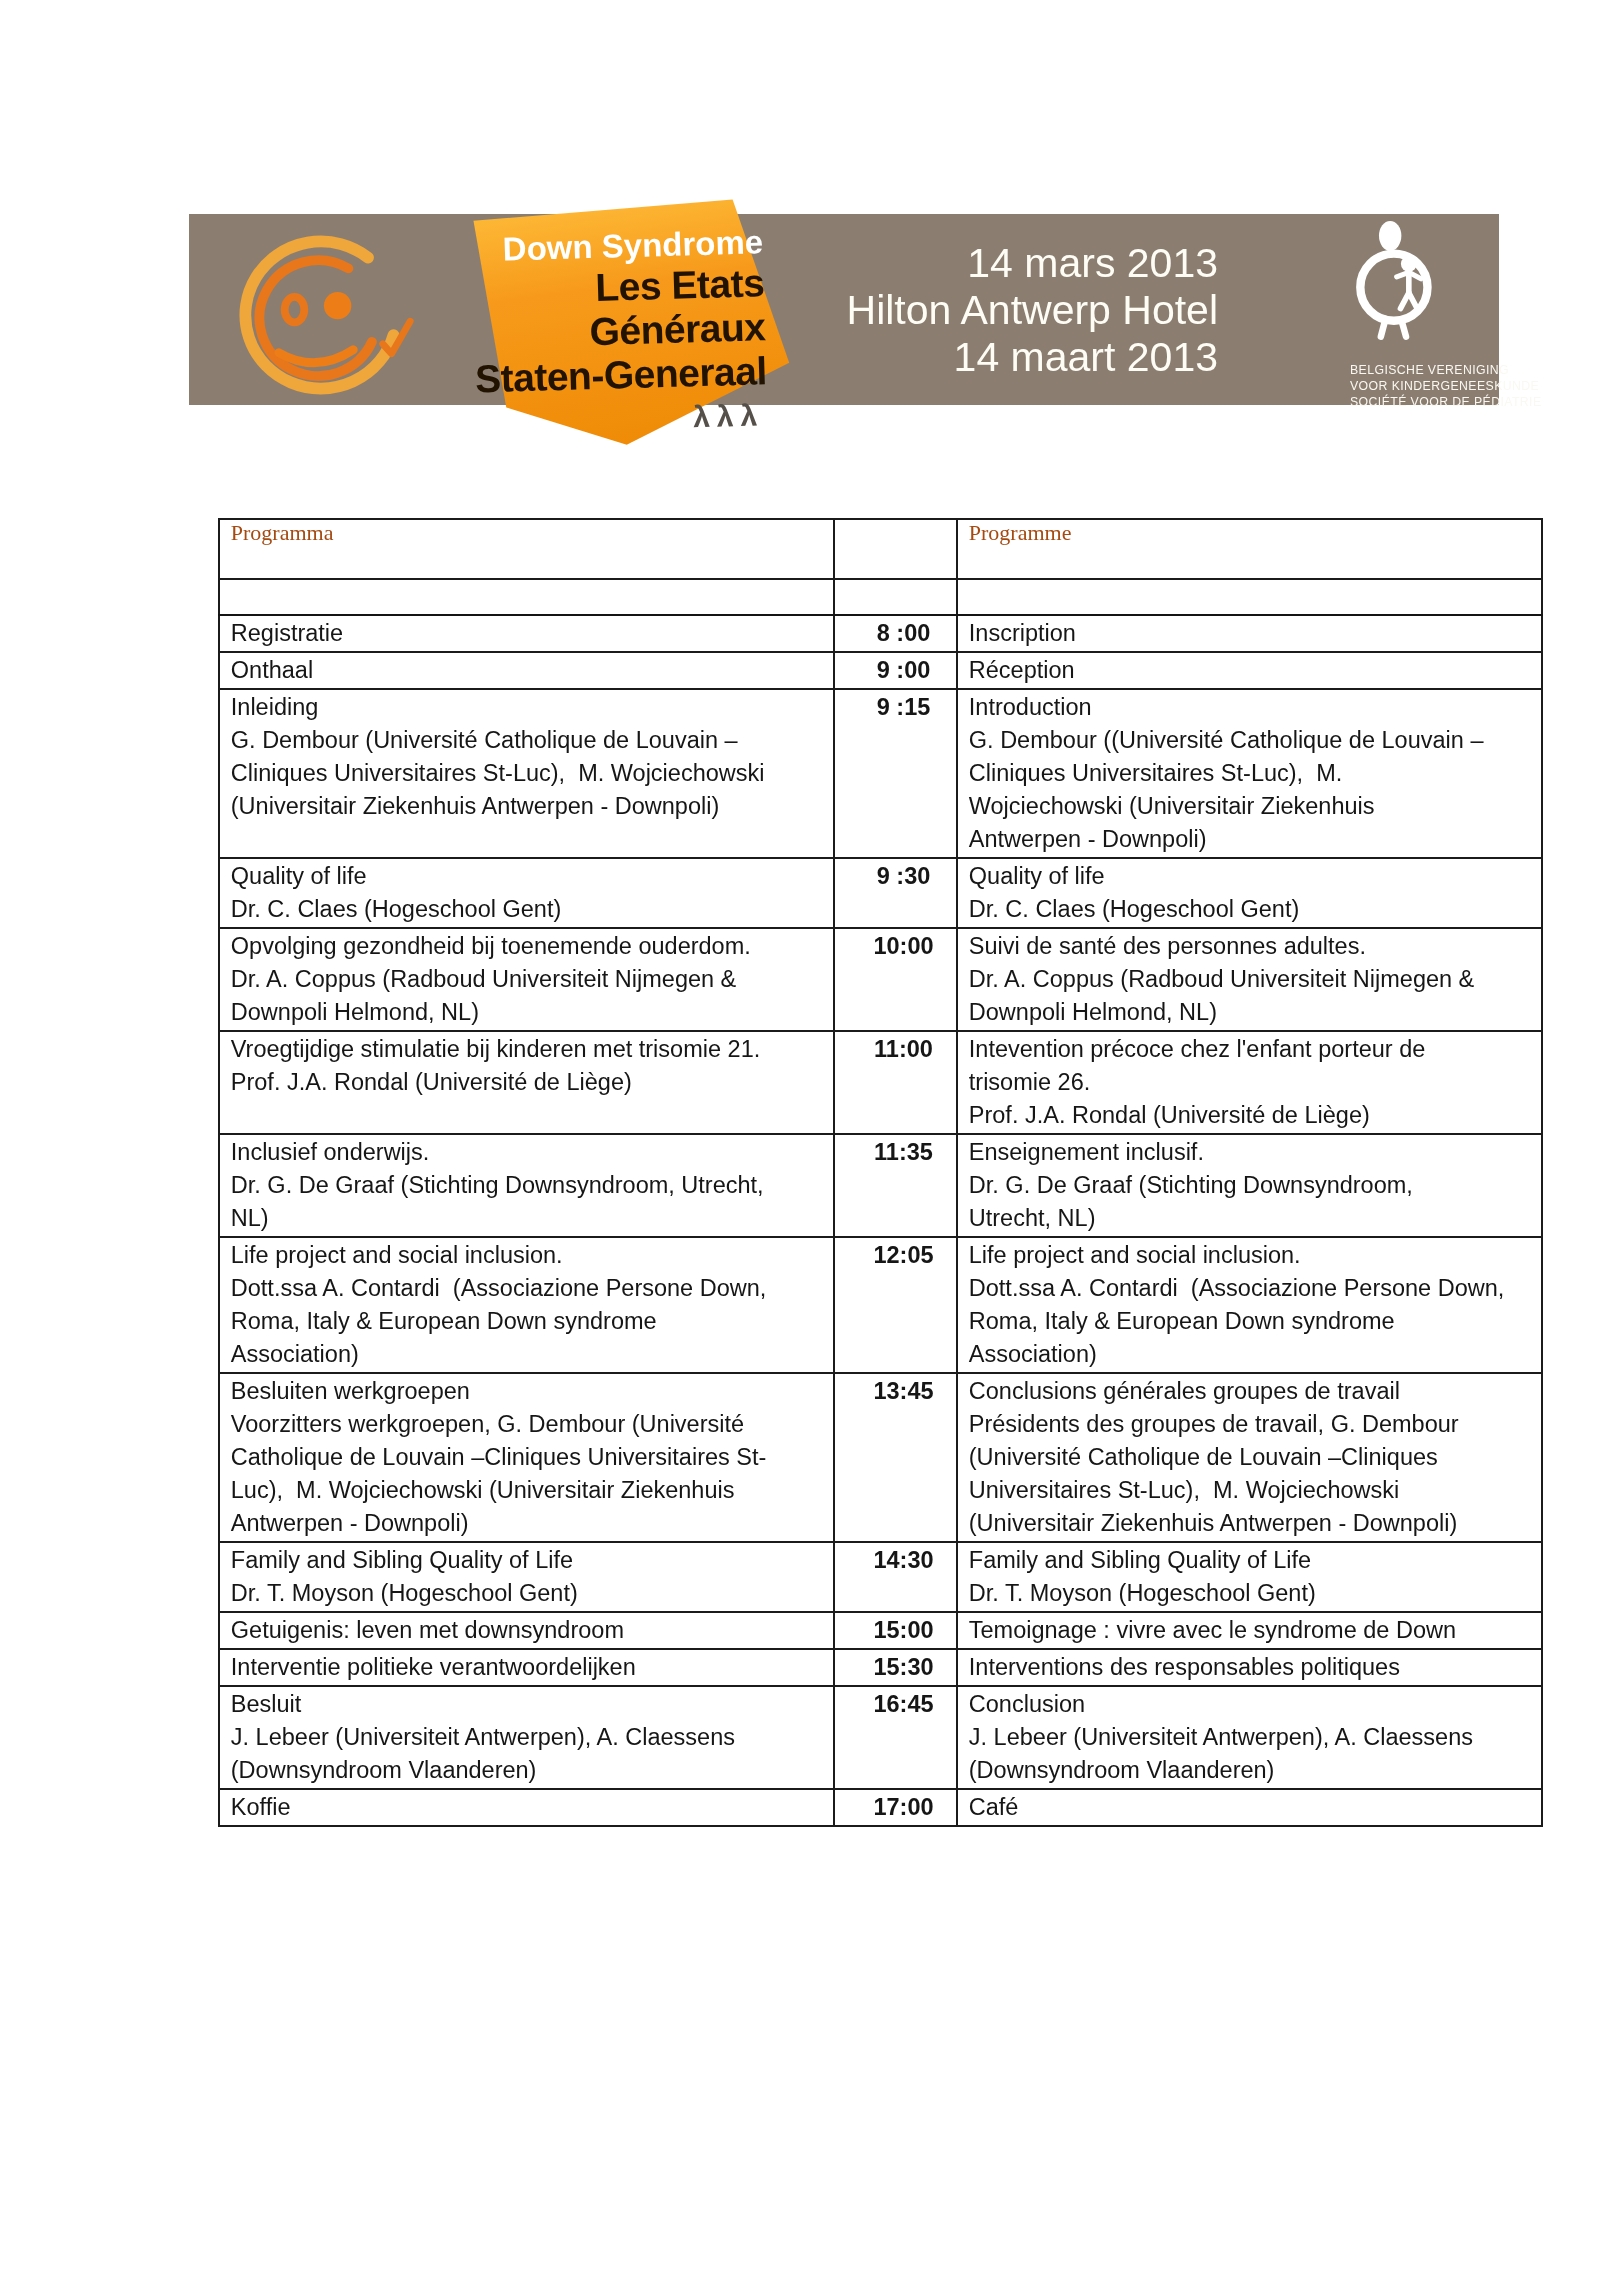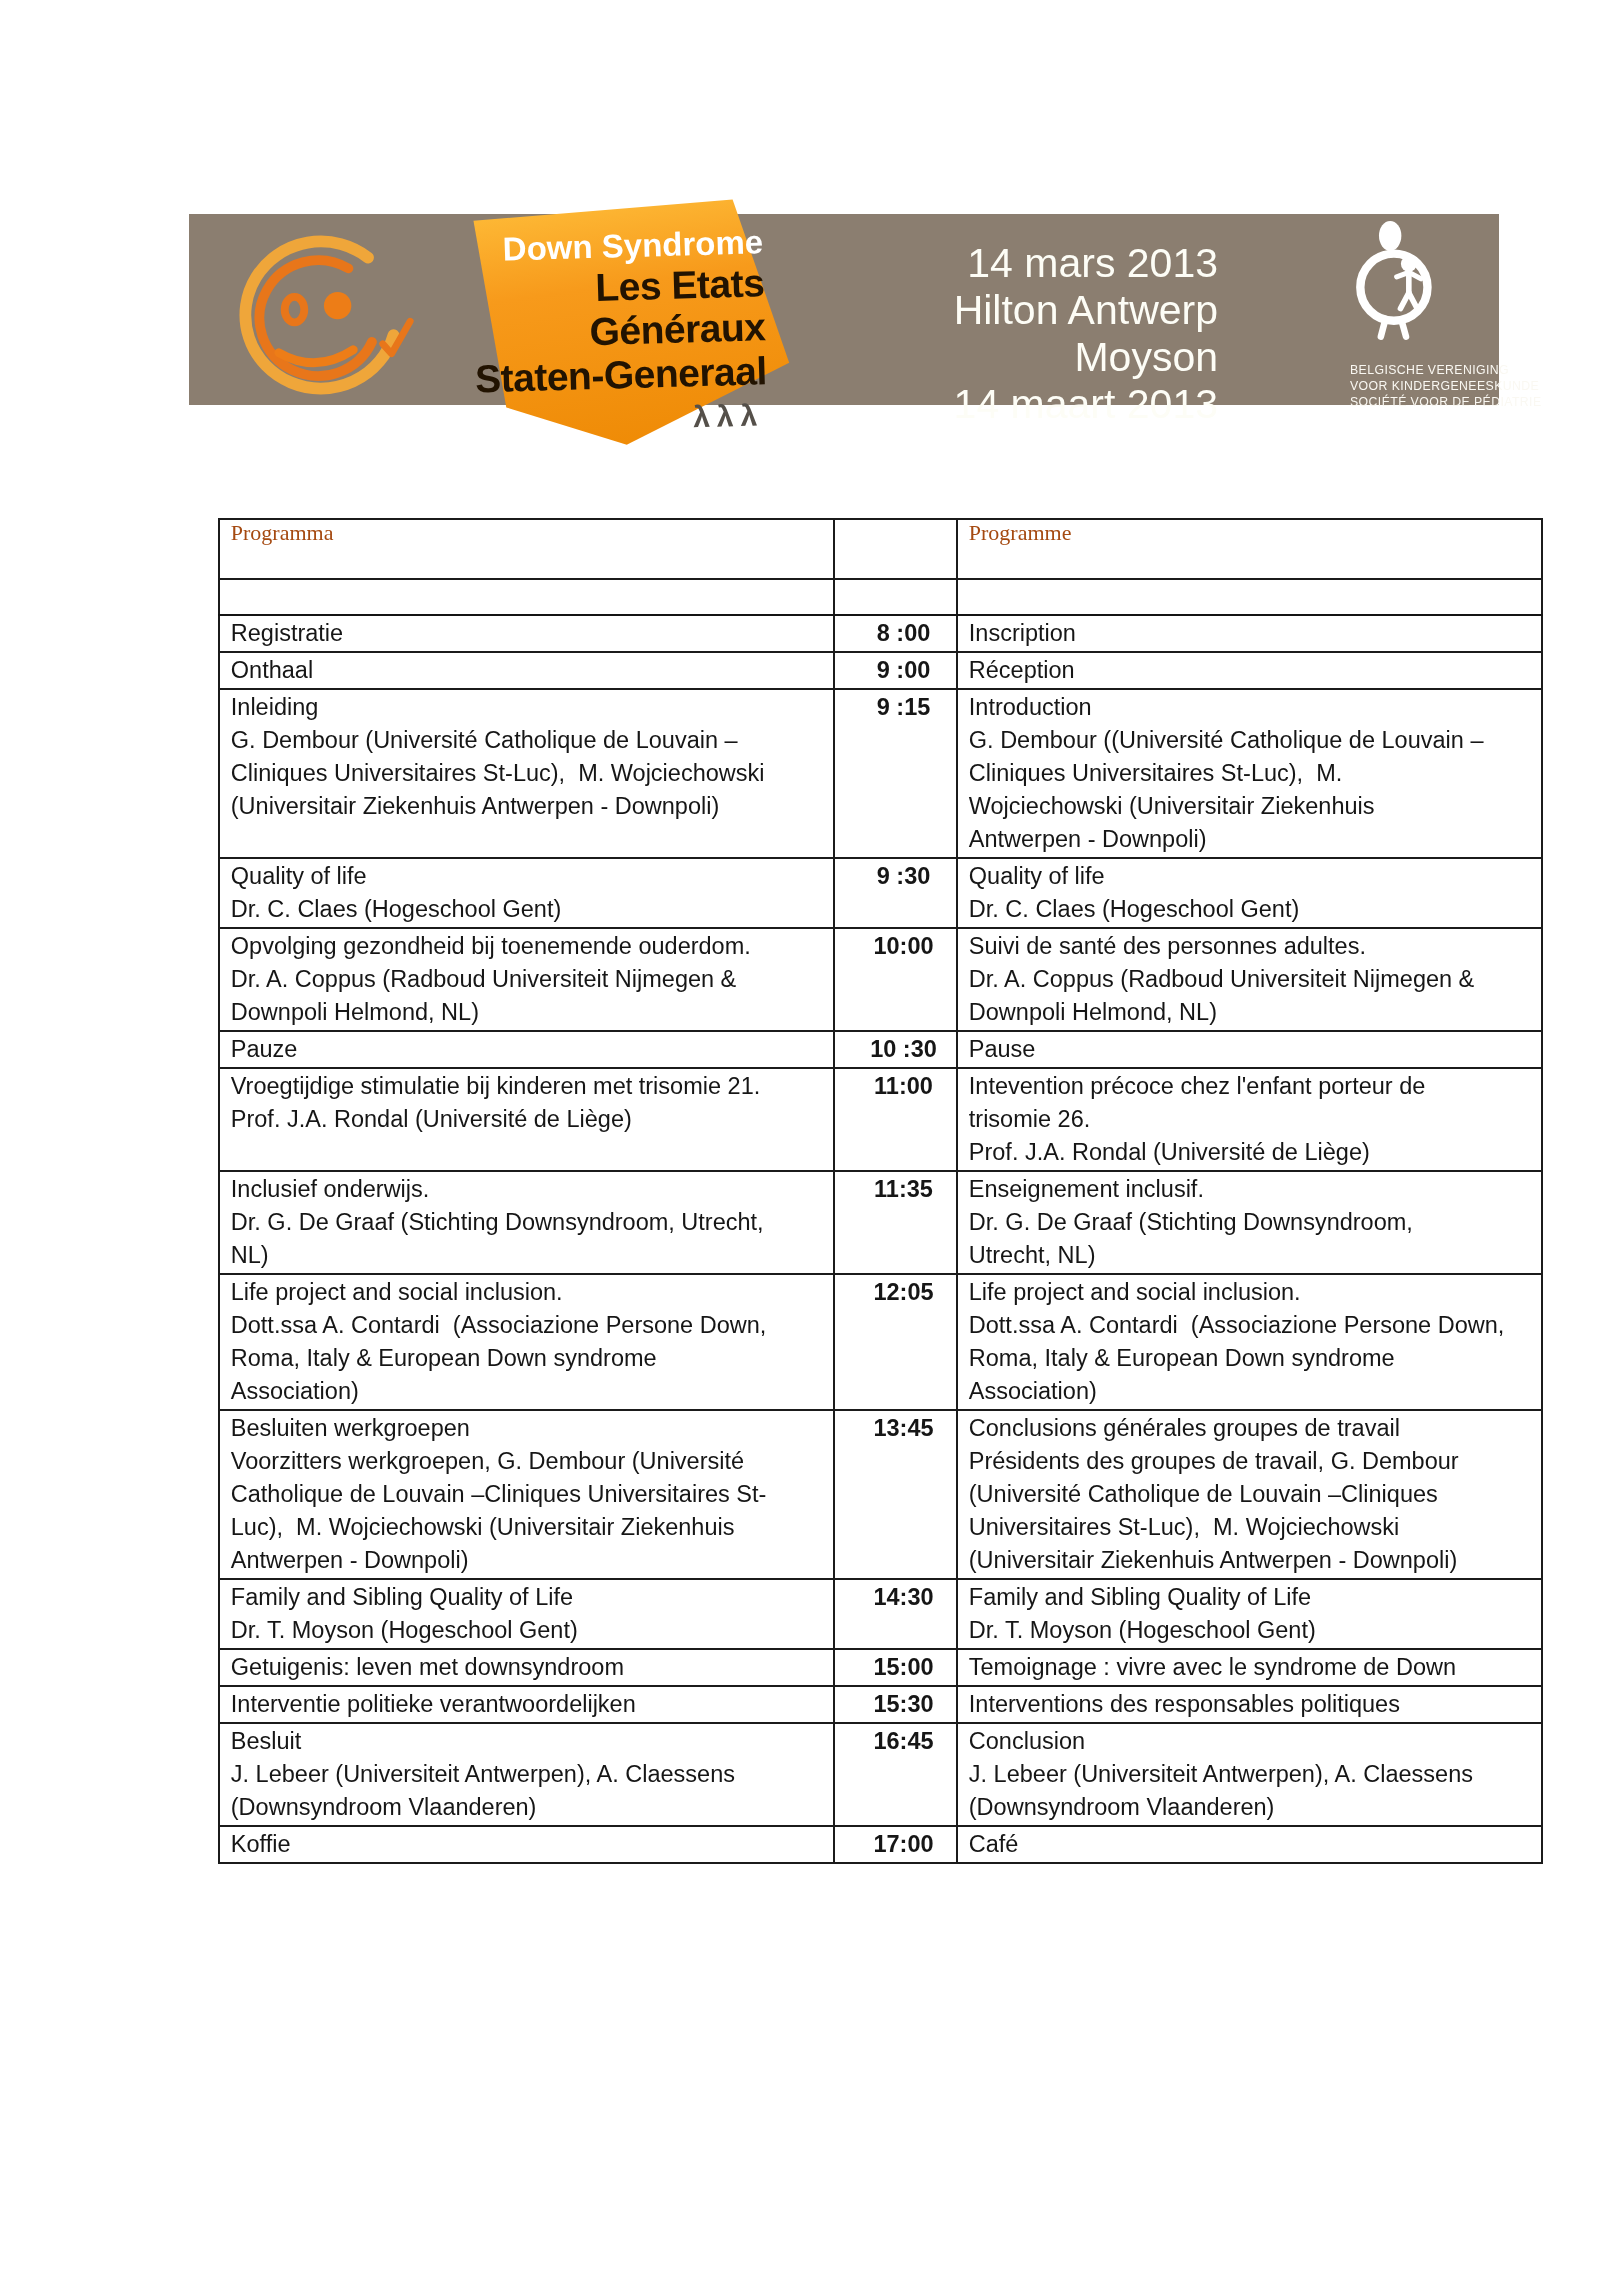--- a/index.html
+++ b/index.html
@@ -75,21 +75,21 @@
       <div class="badge-text">
         <div class="badge-l1">Down Syndrome</div>
         <div class="badge-l2">Les Etats Généraux</div>
         <div class="badge-l3">Staten-Generaal</div>
         <div class="badge-people">λλλ</div>
       </div>
     </div>
 
     <div class="banner-center">
       <div>14 mars 2013</div>
-      <div>Hilton Antwerp Moyson</div>
+      <div>Hilton Antwerp Hotel</div>
       <div>14 maart 2013</div>
     </div>
 
     <div class="org">
       <svg width="113" height="125" viewBox="0 0 120 134">
         <ellipse cx="50" cy="17" rx="12" ry="16" fill="#ffffff"></ellipse>
         <circle cx="54" cy="72" r="36" fill="none" stroke="#ffffff" stroke-width="9"></circle>
         <circle cx="70" cy="47" r="8.5" fill="#ffffff"></circle>
         <path d="M 57,61 L 70,56 L 83,63" fill="none" stroke="#ffffff" stroke-width="5.5" stroke-linecap="round"></path>
         <path d="M 70,56 L 70,78" fill="none" stroke="#ffffff" stroke-width="6" stroke-linecap="round"></path>
@@ -160,25 +160,20 @@
   <tr class="data-row">
     <td class="nl">Opvolging gezondheid bij toenemende ouderdom.
 Dr. A. Coppus (Radboud Universiteit Nijmegen &amp;
 Downpoli Helmond, NL)</td>
     <td class="time">10:00</td>
     <td class="fr">Suivi de santé des personnes adultes.
 Dr. A. Coppus (Radboud Universiteit Nijmegen &amp;
 Downpoli Helmond, NL)</td>
   </tr>
 
-  <tr class="data-row">
-    <td class="nl">Pauze</td>
-    <td class="time">10 :30</td>
-    <td class="fr">Pause</td>
-  </tr>
 
   <tr class="data-row">
     <td class="nl">Vroegtijdige stimulatie bij kinderen met trisomie 21.
 Prof. J.A. Rondal (Université de Liège)</td>
     <td class="time">11:00</td>
     <td class="fr">Intevention précoce chez l'enfant porteur de
 trisomie 26.
 Prof. J.A. Rondal (Université de Liège)</td>
   </tr>
 

